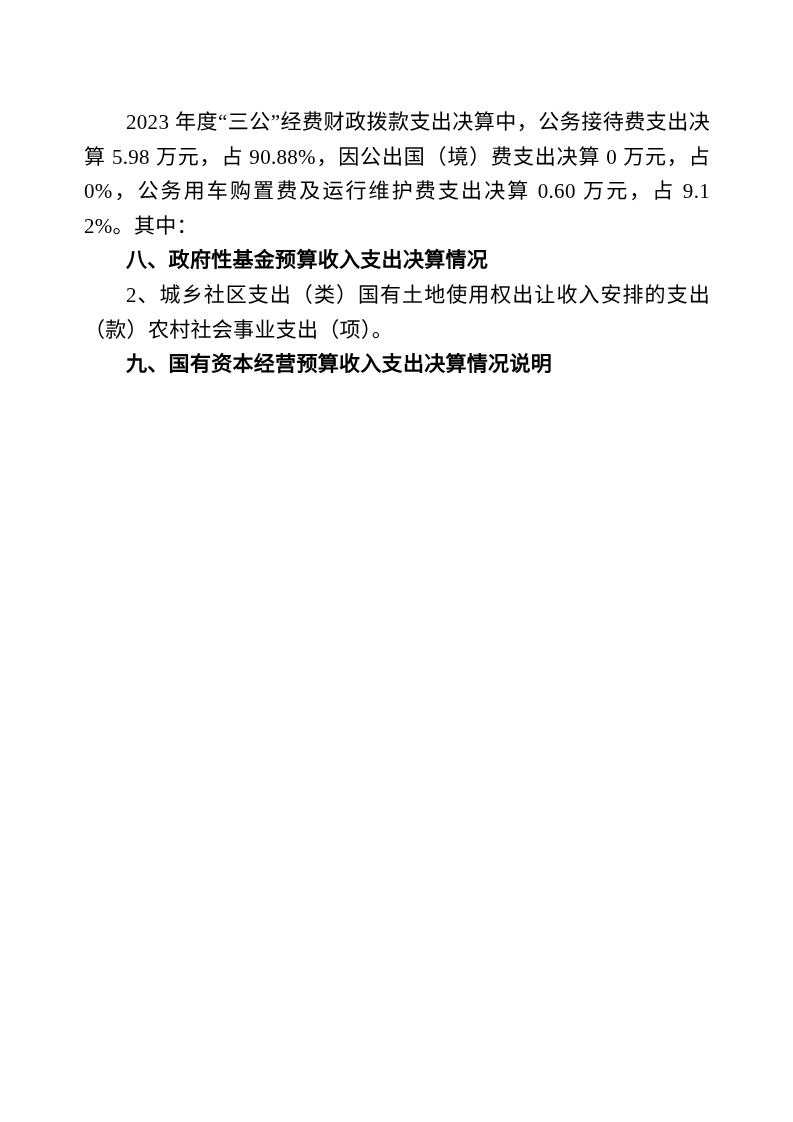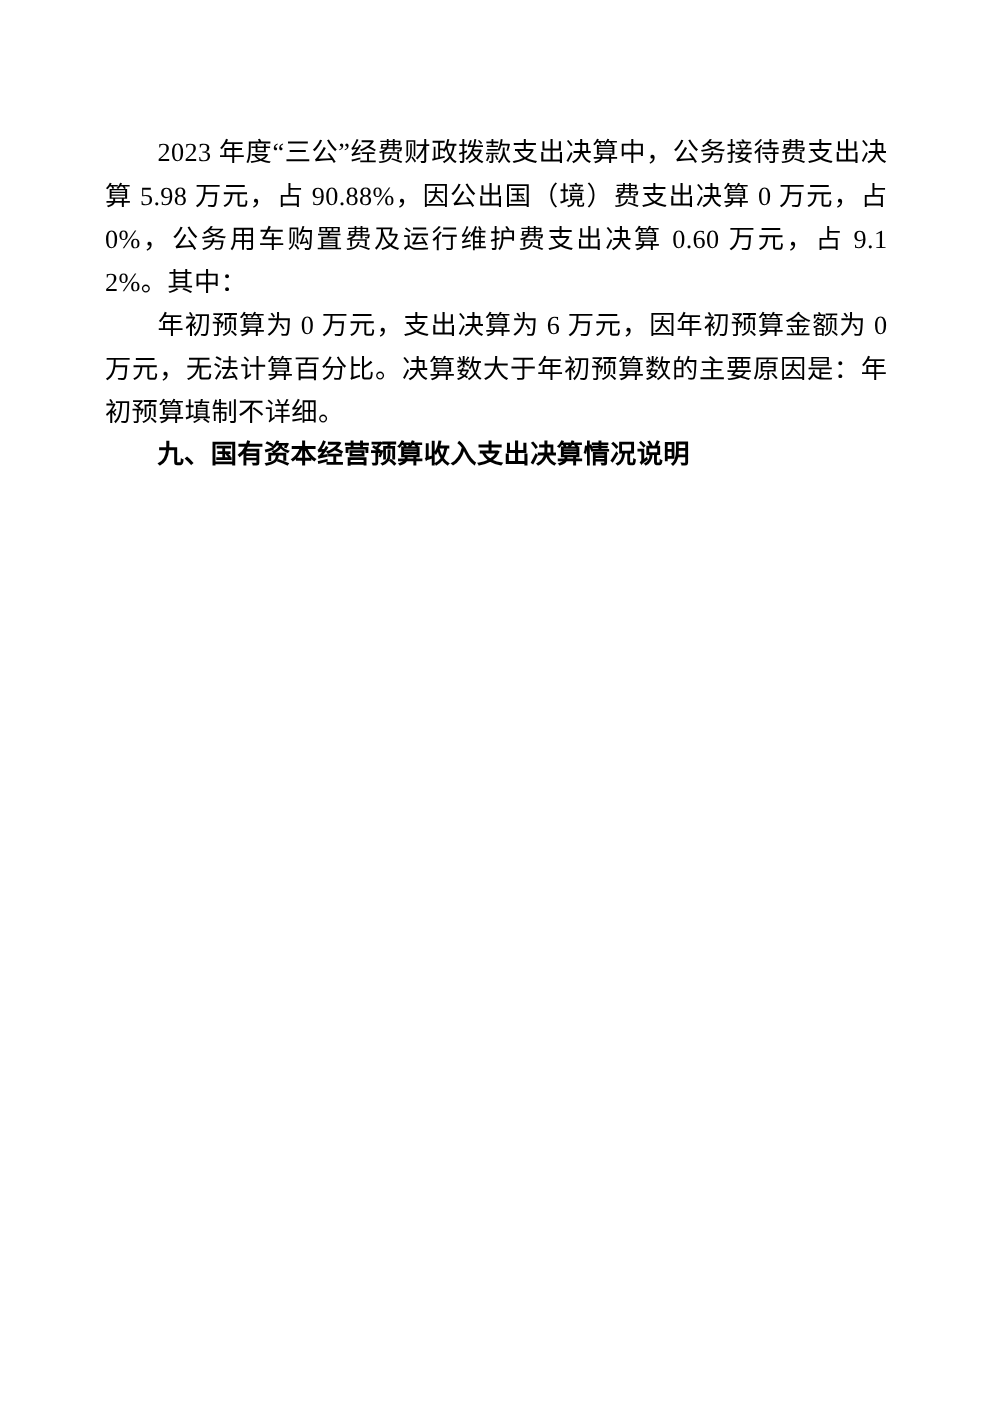--- a/index.html
+++ b/index.html
@@ -41,16 +41,17 @@
     font-weight: bold;
     text-align: left;
   }
 </style>
 </head>
 <body>
 
 <div class="page">
   <div class="doc-body">
     <p>2023 年度“三公”经费财政拨款支出决算中，公务接待费支出决算 5.98 万元，占 90.88%，因公出国（境）费支出决算 0 万元，占 0%，公务用车购置费及运行维护费支出决算 0.60 万元，占 9.12%。其中：</p>
-    <p>年初预算为 0 万元，支出决算为 6 万元，因年初预算金额为 0 万元，无法计算百分比。决算数大于年初预算数的主要原因是：年初预算填制不详细。</p>
+    <h2 class="section-heading">八、政府性基金预算收入支出决算情况</h2>
+    <p>2、城乡社区支出（类）国有土地使用权出让收入安排的支出（款）农村社会事业支出（项）。</p>
     <h2 class="section-heading">九、国有资本经营预算收入支出决算情况说明</h2>
   </div>
 </div>
 
 </body></html>

